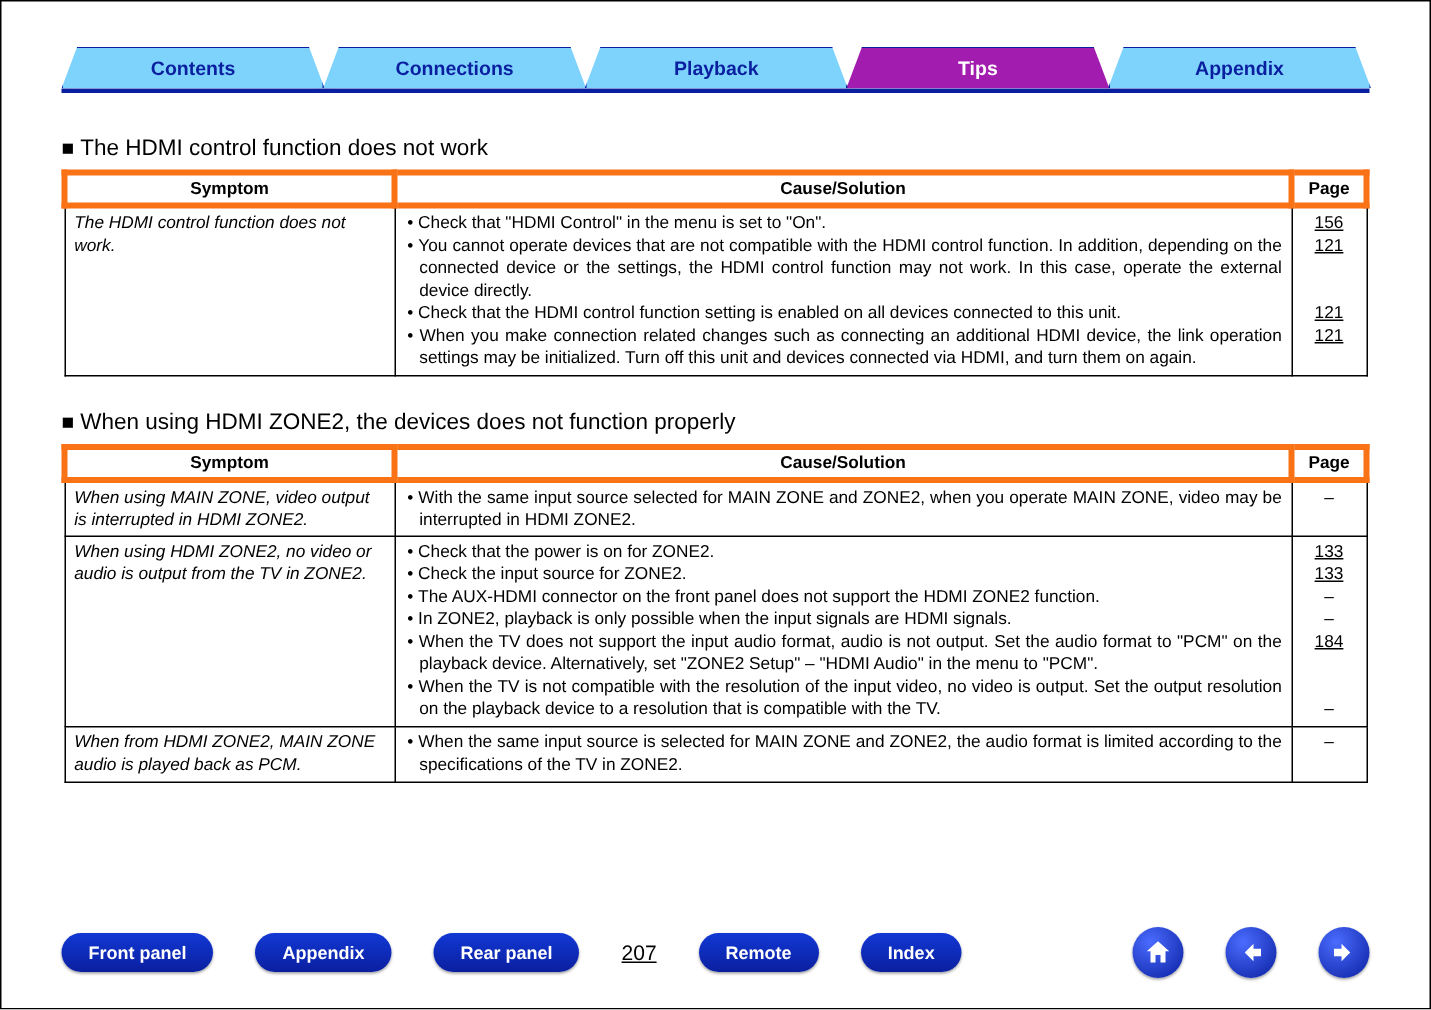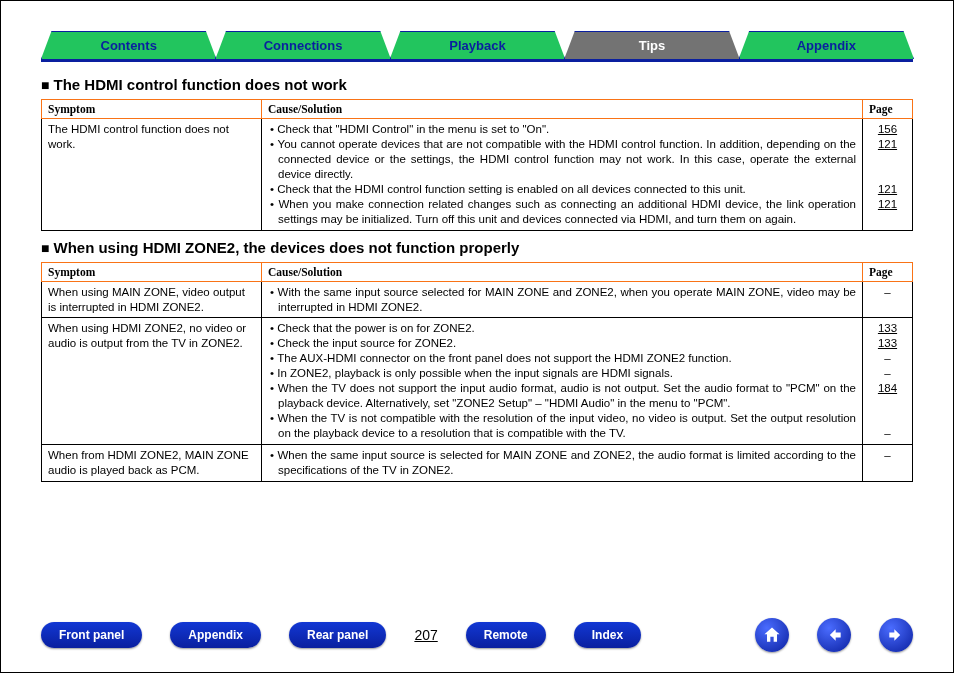--- a/index.html
+++ b/index.html
@@ -1,42 +1,42 @@
 <!DOCTYPE html>
 <html><head>
 <meta charset="utf-8">
 <style>
   * { box-sizing: border-box; margin: 0; padding: 0; }
   body { font-family: Arial, Helvetica, sans-serif; background: #fff; color: #000; }
   .page { width: 954px; height: 673px; position: relative; border: 1px solid #000; padding: 0; }
 
   .tabbar { display: flex; padding: 30px 40px 0 40px; gap: 0; }
-  .tab { flex: 1; height: 28px; background: #22c55e; color: #0a1f9f; font-weight: bold; font-size: 13px;
+  .tab { flex: 1; height: 28px; background: #7dd3fc; color: #0a1f9f; font-weight: bold; font-size: 13px;
          border: 1px solid #0a1f9f; border-bottom: none; border-radius: 10px 10px 0 0;
          display: flex; align-items: center; justify-content: center; margin-right: -1px; cursor: pointer;
          position: relative; clip-path: polygon(6% 0, 94% 0, 100% 100%, 0 100%); }
-  .tab.active { background: #737373; color: #fff; }
+  .tab.active { background: #a21caf; color: #fff; }
   .tabbar-underline { margin: 0 40px; border-top: 3px solid #0a1f9f; }
 
   .content { padding: 6px 40px 0 40px; }
 
-  .section-title { font-weight: bold; font-size: 15px; margin: 8px 0 6px 0; }
+  .section-title { font-weight: normal; font-size: 15px; margin: 22px 0 6px 0; }
   .sq { font-size: 14px; margin-right: 4px; }
 
   table { width: 100%; border-collapse: collapse; font-size: 11.5px; }
-  th { border: 1px solid #f97316; padding: 3px 6px; font-weight: bold; text-align: left; font-family: Liberation Serif, serif; }
+  th { border: 4px solid #f97316; padding: 3px 6px; font-weight: bold; text-align: center; }
   td { border: 1px solid #000; padding: 3px 6px; vertical-align: top; }
   col.sym { width: 220px; } col.cause { } col.pg { width: 50px; }
   .cause ul { list-style: none; padding: 0; }
   .cause li { padding-left: 10px; text-indent: -8px; text-align: justify; line-height: 1.3; }
   .cause li::before { content: "\2022\00a0"; }
   .page-col { vertical-align: top; }
   .page-col div { text-align: center; line-height: 1.3; }
   .page-col a { color: #000; text-decoration: underline; }
-  .sym-cell { line-height: 1.3; }
+  .sym-cell { line-height: 1.3; font-style: italic; }
 
   .footer { position: absolute; bottom: 20px; left: 0; right: 0; padding: 0 40px;
             display: flex; align-items: center; gap: 28px; }
   .pill { background: linear-gradient(#1238d4,#0a1f9f); color: #fff; font-weight: bold; font-size: 12px;
           padding: 6px 18px; border-radius: 14px; cursor: pointer; box-shadow: 0 1px 2px rgba(0,0,0,.4); }
   .pgnum { font-size: 14px; color: #000; text-decoration: underline; }
   .spacer { flex: 1; }
   .circ { width: 34px; height: 34px; border-radius: 50%; background: radial-gradient(circle at 35% 30%, #4a6cff, #0a1f9f);
           display:flex; align-items:center; justify-content:center; color:#fff; cursor:pointer;
           box-shadow: 0 1px 2px rgba(0,0,0,.4); }

